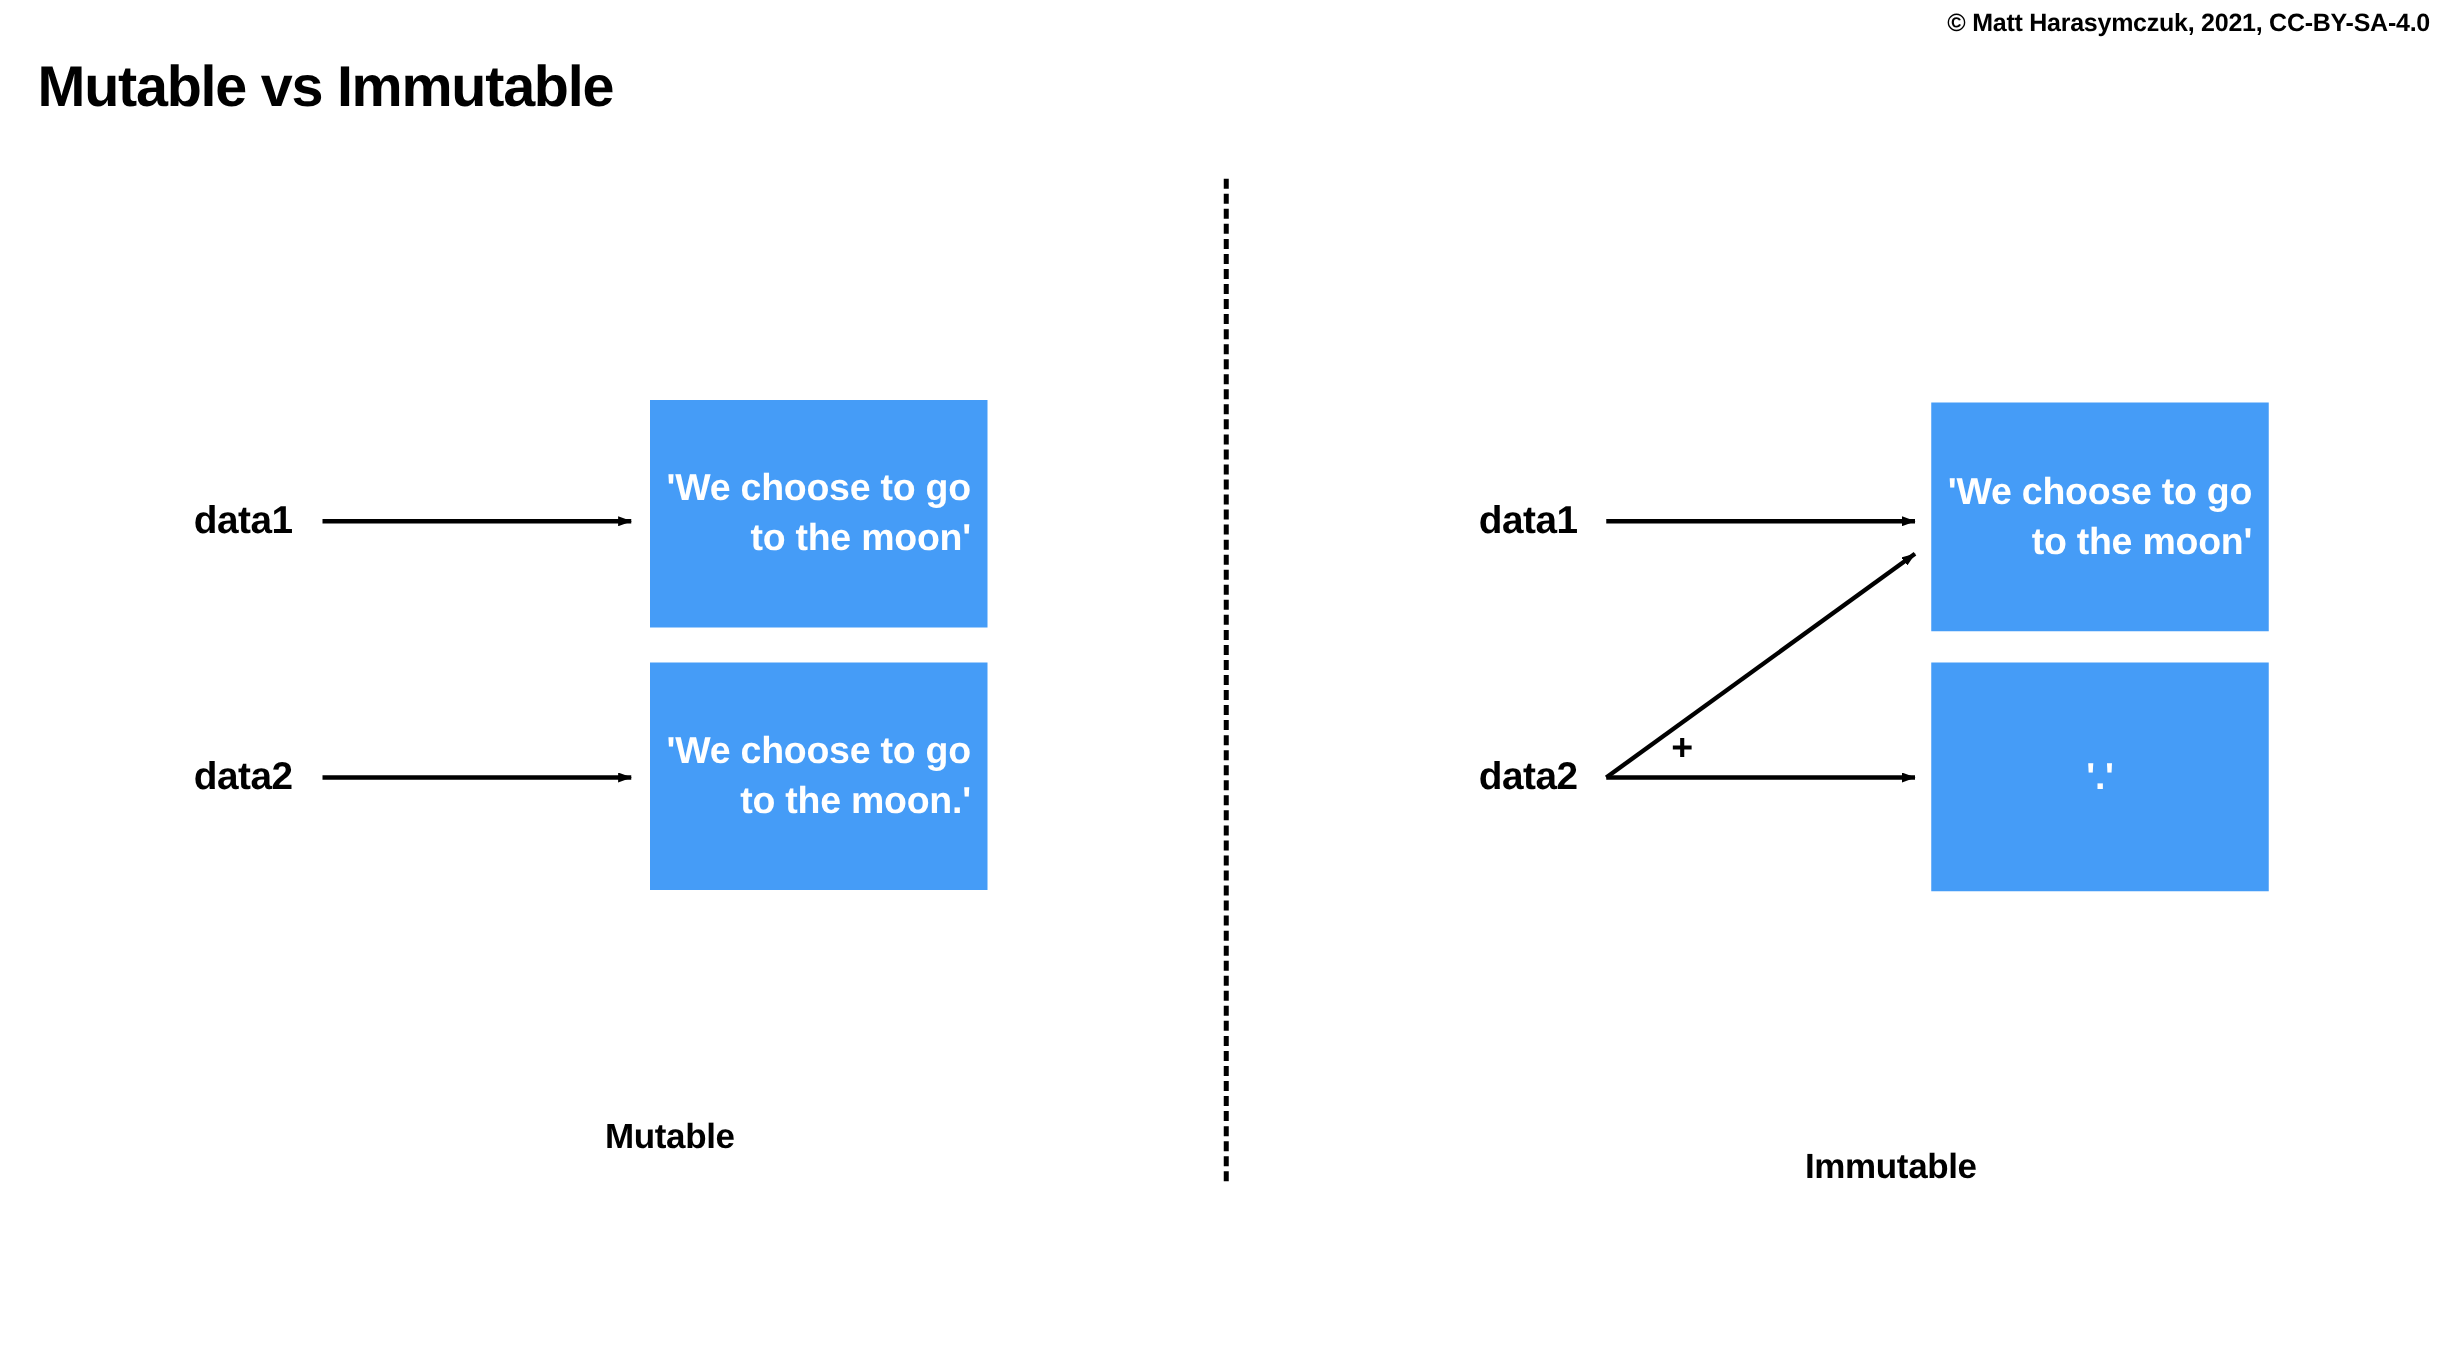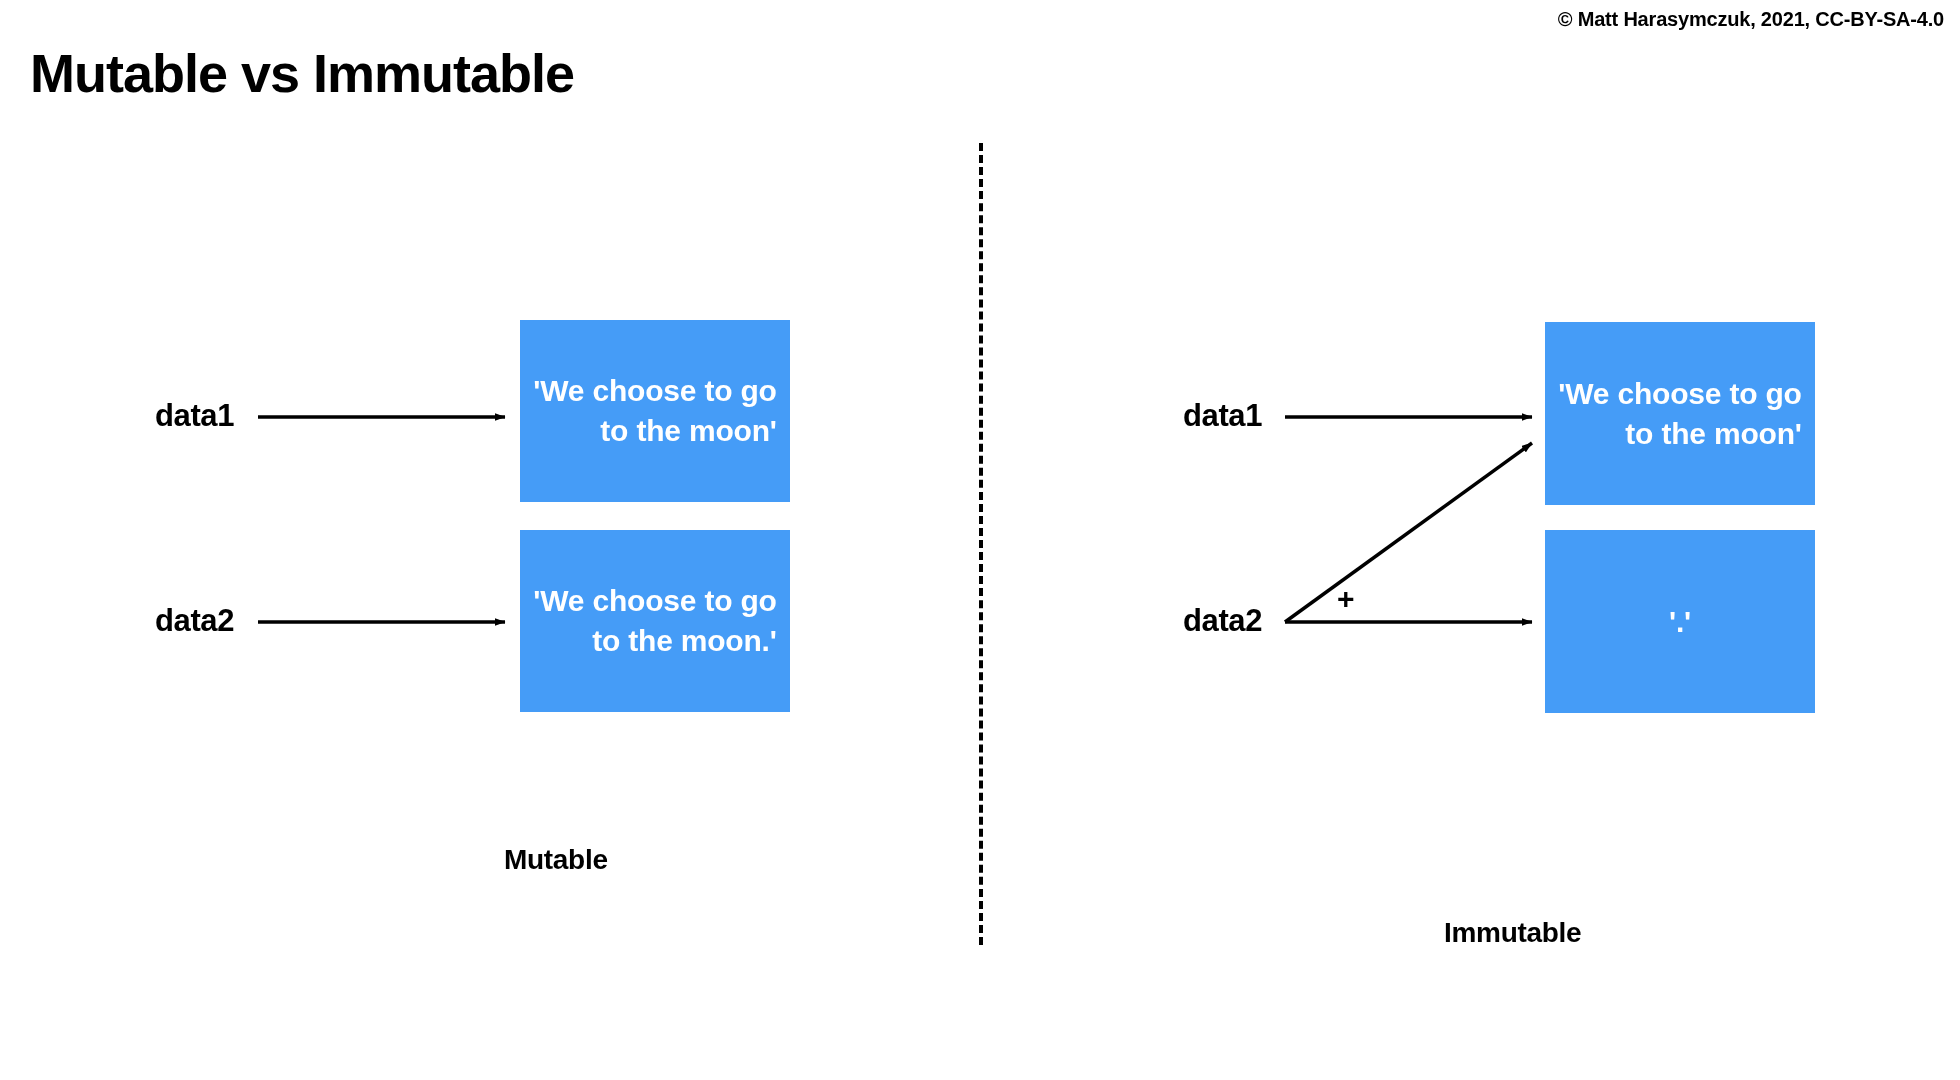--- a/index.html
+++ b/index.html
@@ -34,21 +34,21 @@
     letter-spacing: -0.2px;
     white-space: nowrap;
     color: #000;
   }
 
   
   .slide-title {
     position: absolute;
     left: 30px;
     top: 44px;
-    font-size: 54px;
+    font-size: 46px;
     font-weight: bold;
     letter-spacing: -1px;
     line-height: 1.1;
     color: #000;
   }
 
   
   .divider {
     position: absolute;
     left: 979px;
@@ -116,21 +116,21 @@
 
   
   .caption {
     position: absolute;
     font-size: 28px;
     font-weight: bold;
     letter-spacing: -0.3px;
     color: #000;
     white-space: nowrap;
   }
-  .cap-left  { left: 484px;  top: 844px; margin-left: 20px; }
+  .cap-left  { left: 484px;  top: 893px; }
   .cap-right { left: 1404px; top: 917px; margin-left: 40px; }
 </style>
 </head>
 <body style="background-color: rgb(255, 255, 255);">
 
 <div class="slide">
 
   <div class="copyright">© Matt Harasymczuk, 2021, CC-BY-SA-4.0</div>
 
   <div class="slide-title">Mutable vs Immutable</div>

